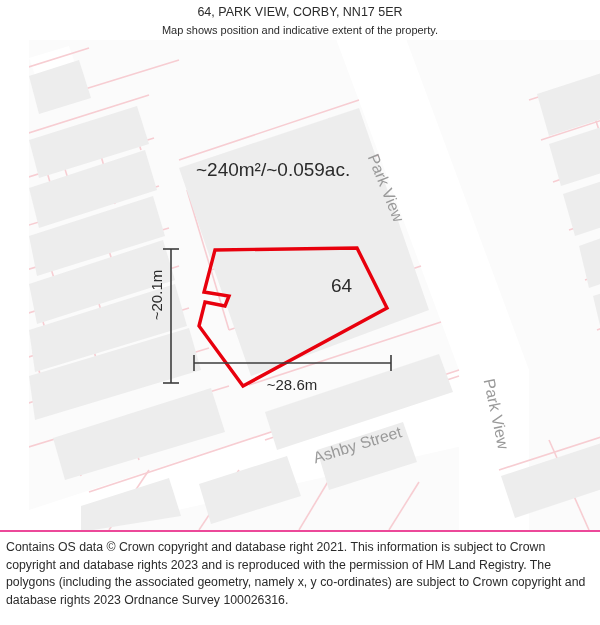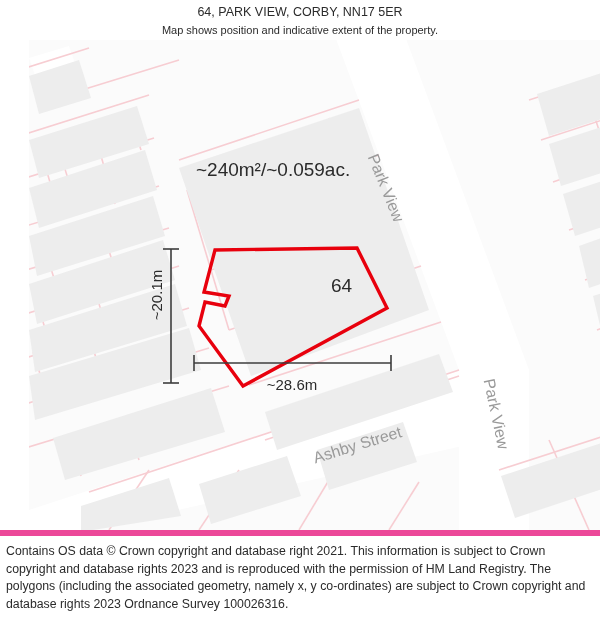--- a/index.html
+++ b/index.html
@@ -63,21 +63,21 @@
 
   
 
   
   .footer {
     position: absolute;
     top: 530px;
     left: 0;
     width: 600px;
     height: 95px;
-    border-top: 6px solid #ec4899;
+    border-top: 2px solid #ec4899;
     box-sizing: border-box;
     padding: 7px 6px 0 6px;
   }
   .footer p {
     margin: 0;
     font-size: 12.3px;
     line-height: 17.5px;
     color: #2b2b2b;
   }
 </style>

